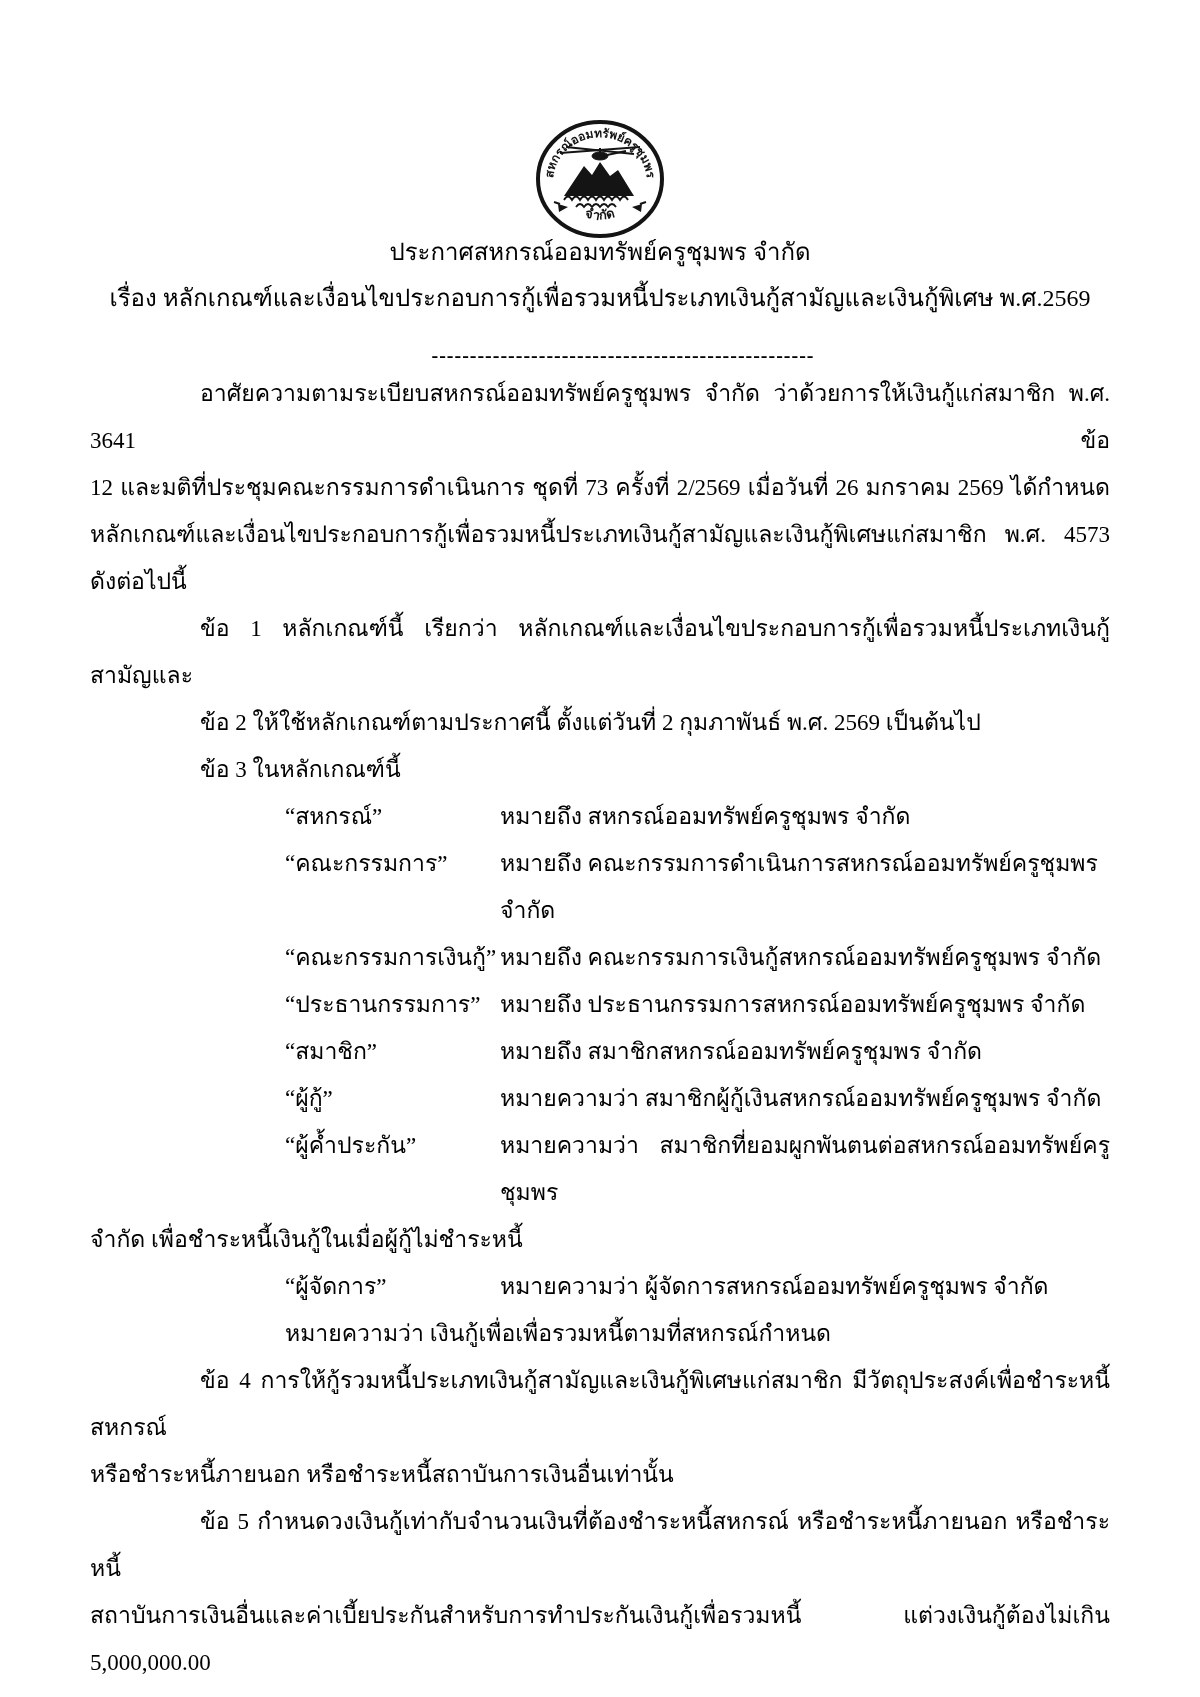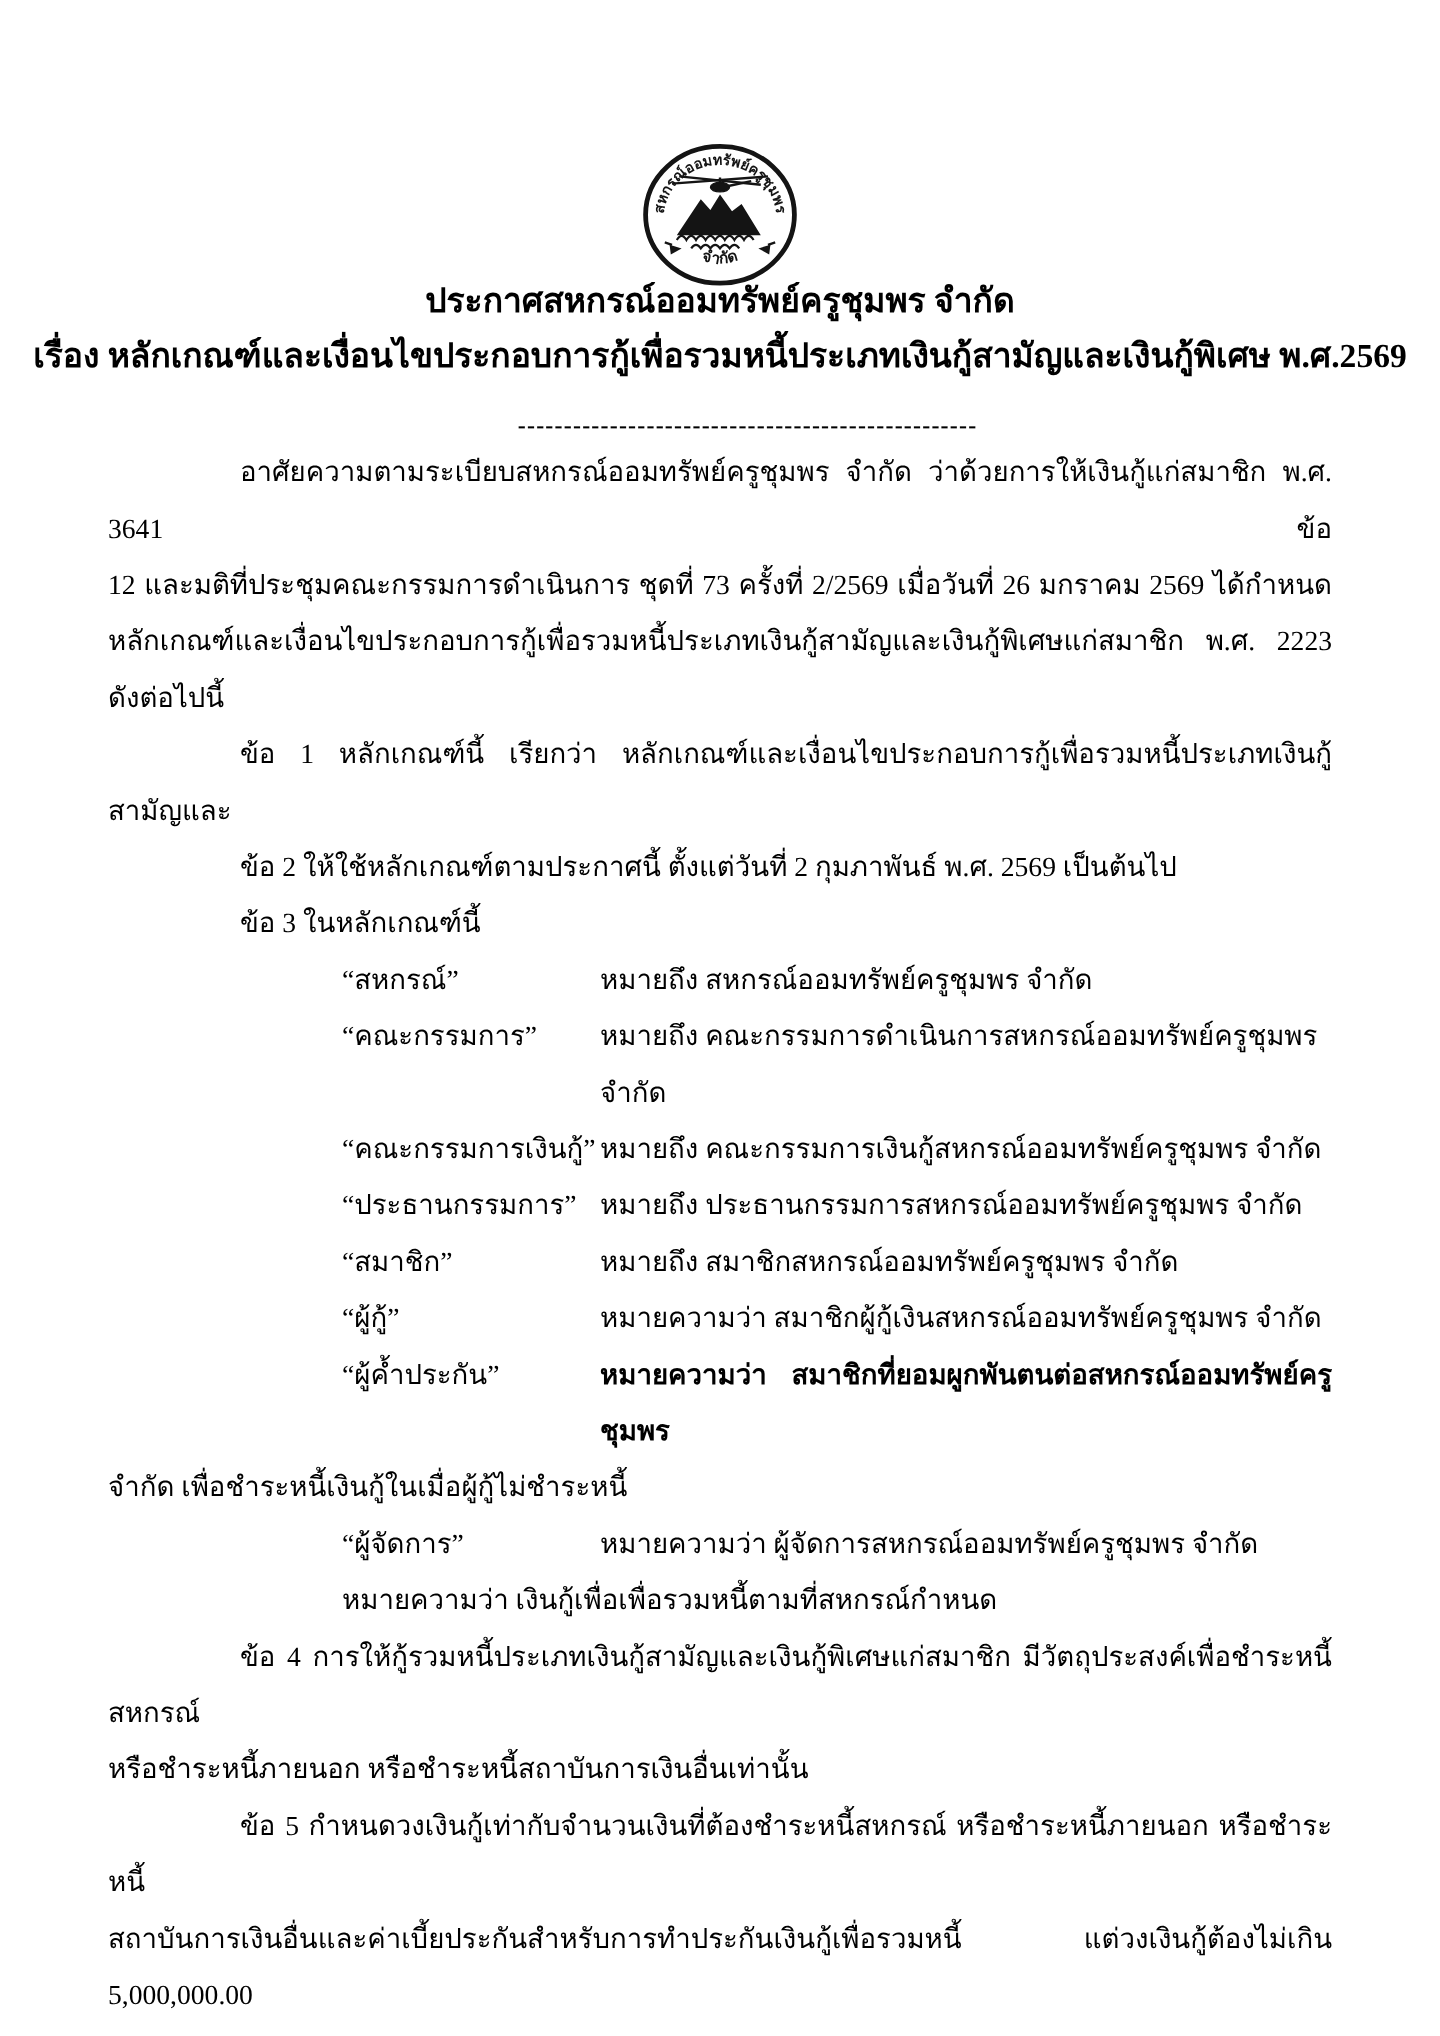--- a/index.html
+++ b/index.html
@@ -11,41 +11,41 @@
     font-family:"Liberation Serif","DejaVu Serif",serif;
     overflow:hidden;
     margin:0 auto;
   }
   .logo-wrap{
     position:absolute;top:118px;left:50%;transform:translateX(-50%);
     width:132px;height:122px;
   }
   .doc-title{
     position:absolute;left:0;width:100%;
-    text-align:center;font-weight:bold;font-size:28px;line-height:40px;
+    text-align:center;font-weight:normal;font-size:24px;line-height:40px;
   }
   .t1{top:232px;}
   .t2{top:278px;}
   .divider{
     position:absolute;top:344px;left:0;width:100%;
     text-align:center;font-weight:bold;font-size:20px;
     letter-spacing:1px;text-indent:46px;
     white-space:nowrap;
   }
   .content{
     position:absolute;top:370px;left:90px;width:1020px;
     font-size:23px;line-height:47px;
   }
   .line{min-height:47px;}
   .indent{text-indent:110px;}
   .just{text-align:justify;text-align-last:justify;}
   .defrow{display:flex;padding-left:195px;}
   .defterm{flex:none;width:215px;}
   .deftext{flex:1;}
-  .deftext.just{text-align:justify;text-align-last:justify;font-weight:bold;}
+  .deftext.just{text-align:justify;text-align-last:justify;}
   svg text{font-family:"Liberation Serif","DejaVu Serif",serif;}
 </style>
 </head>
 <body>
 
 <div class="page">
 
   <div class="logo-wrap">
     <svg width="132" height="122" viewBox="0 0 132 122">
       <ellipse cx="66" cy="61" rx="62" ry="57" fill="none" stroke="#141414" stroke-width="4"></ellipse>
@@ -85,21 +85,21 @@
   </div>
 
   <div class="doc-title t1">ประกาศสหกรณ์ออมทรัพย์ครูชุมพร จำกัด</div>
   <div class="doc-title t2">เรื่อง หลักเกณฑ์และเงื่อนไขประกอบการกู้เพื่อรวมหนี้ประเภทเงินกู้สามัญและเงินกู้พิเศษ พ.ศ.2569</div>
   <div class="divider">--------------------------------------------------</div>
 
   <div class="content">
 
     <div class="line indent just">อาศัยความตามระเบียบสหกรณ์ออมทรัพย์ครูชุมพร จำกัด  ว่าด้วยการให้เงินกู้แก่สมาชิก พ.ศ. 3641 ข้อ</div>
     <div class="line just">12  และมติที่ประชุมคณะกรรมการดำเนินการ ชุดที่ 73 ครั้งที่ 2/2569 เมื่อวันที่ 26 มกราคม 2569  ได้กำหนด</div>
-    <div class="line just">หลักเกณฑ์และเงื่อนไขประกอบการกู้เพื่อรวมหนี้ประเภทเงินกู้สามัญและเงินกู้พิเศษแก่สมาชิก พ.ศ. 2223</div>
+    <div class="line just">หลักเกณฑ์และเงื่อนไขประกอบการกู้เพื่อรวมหนี้ประเภทเงินกู้สามัญและเงินกู้พิเศษแก่สมาชิก พ.ศ. 4573</div>
     <div class="line">ดังต่อไปนี้</div>
 
     <div class="line indent just">ข้อ 1 หลักเกณฑ์นี้ เรียกว่า หลักเกณฑ์และเงื่อนไขประกอบการกู้เพื่อรวมหนี้ประเภทเงินกู้สามัญและ</div>
 
     <div class="line indent">ข้อ 2 ให้ใช้หลักเกณฑ์ตามประกาศนี้ ตั้งแต่วันที่  2 กุมภาพันธ์ พ.ศ. 2569 เป็นต้นไป</div>
     <div class="line indent">ข้อ 3  ในหลักเกณฑ์นี้</div>
 
     <div class="line defrow">
       <span class="defterm">“สหกรณ์”</span>
       <span class="deftext">หมายถึง สหกรณ์ออมทรัพย์ครูชุมพร จำกัด</span>

